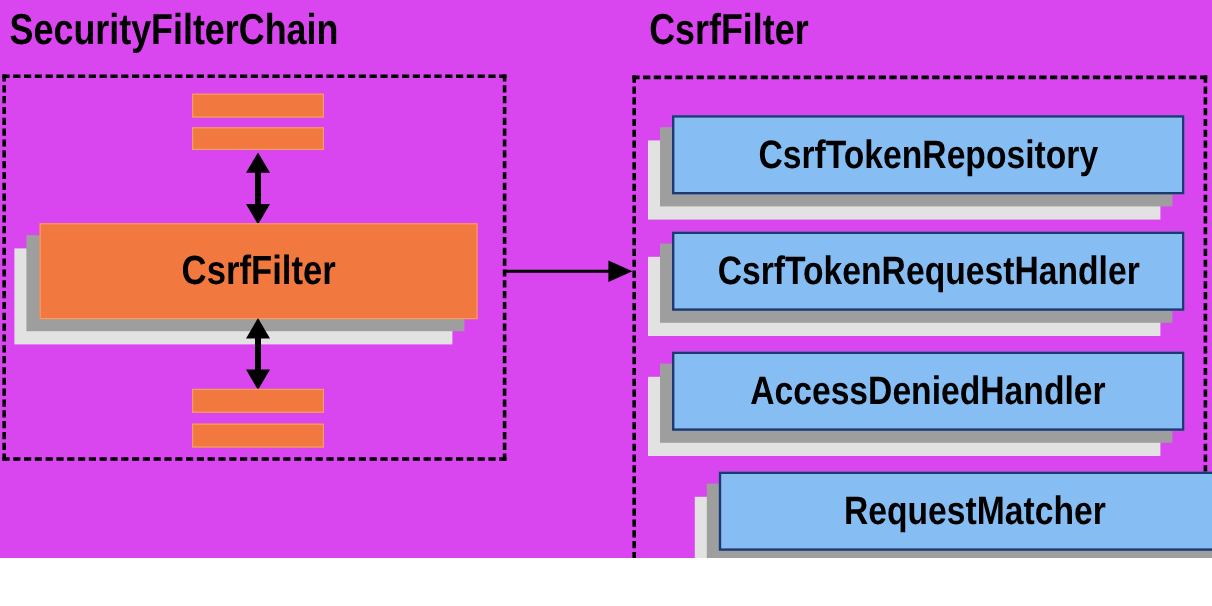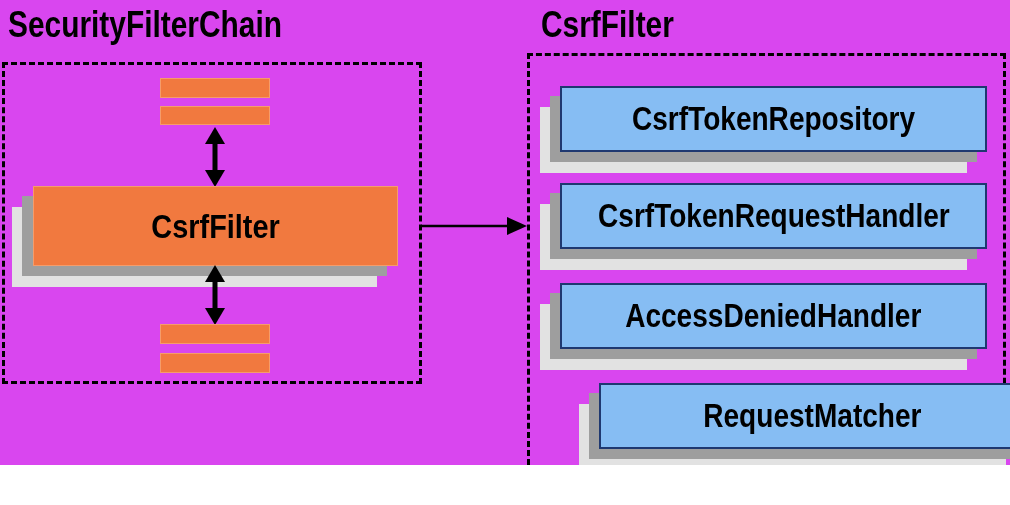--- a/index.html
+++ b/index.html
@@ -39,21 +39,21 @@
   }
   .title.left  { left: 8px; }
   .title.right { left: 541px; }
 
   .dashed {
     position: absolute;
     border: 3px dashed var(--line);
     background: transparent;
   }
   .left-box  { left: 2px;   top: 62px; width: 420px; height: 322px; }
-  .right-box { left: 527px; top: 53px; width: 479px; height: 439px; }
+  .right-box { left: 527px; top: 63px; width: 479px; height: 439px; }
 
   
   .bar {
     position: absolute;
     left: 155px;
     width: 110px;
     height: 20px;
     background: var(--orange);
     border: 1px solid var(--orange-border);
   }

